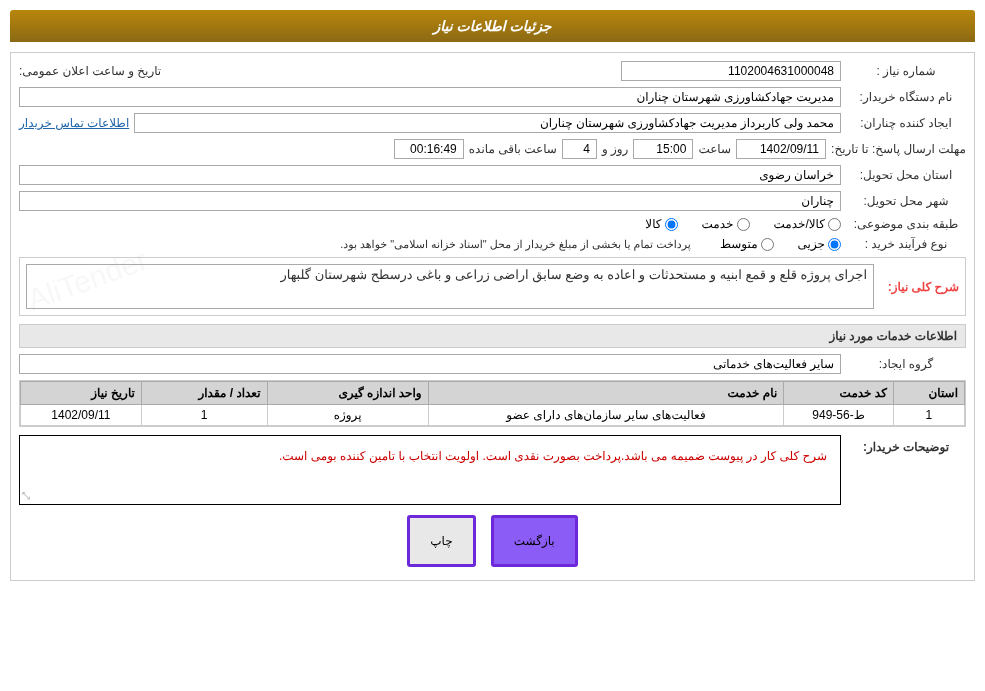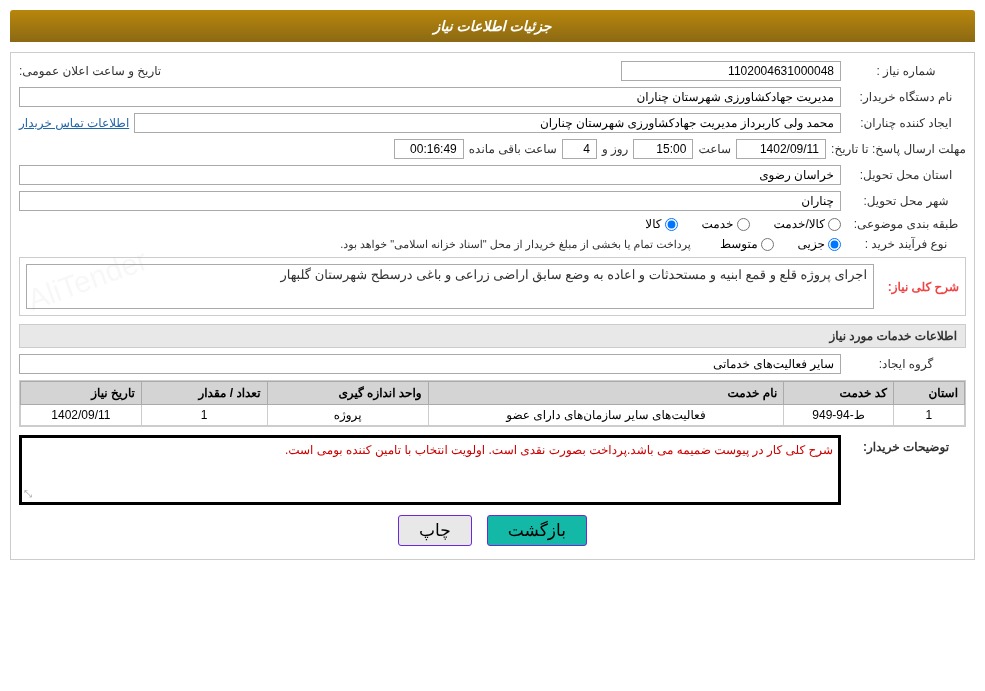--- a/index.html
+++ b/index.html
@@ -99,23 +99,23 @@
     }
     table td {
       border: 1px solid #ccc;
       padding: 3px 6px;
       text-align: center;
     }
     table tr:nth-child(even) {
       background: #f9f9f9;
     }
     .desc-box {
-      border: 3px solid #000000;
+      border: 1px solid #000000;
       min-height: 70px;
-      padding: 5px;
+      padding: 13px;
       font-size: 12px;
       color: #c00;
       direction: rtl;
       background: #fff;
       width: 100%;
       position: relative;
     }
     .desc-resize-icon {
       position: absolute;
       bottom: 2px;
@@ -124,32 +124,32 @@
       font-size: 10px;
     }
     .buttons-row {
       display: flex;
       justify-content: center;
       gap: 15px;
       margin-top: 10px;
       padding-bottom: 5px;
     }
     .btn {
-      padding: 4px 20px;
-      font-size: 17px;
+      padding: 16px 20px;
+      font-size: 12px;
       cursor: pointer;
-      border: 1px solid #6d28d9;
+      border: 3px solid #6d28d9;
       border-radius: 3px;
       font-family: Tahoma, Arial, sans-serif;
     }
     .btn-print {
       background: #e8e8e8;
     }
     .btn-back {
-      background: #14b8a6;
+      background: #8b5cf6;
     }
     .shrink-label {
       white-space: nowrap;
       font-size: 12px;
       color: #333;
     }
   </style>
 </head>
 <body>
 
@@ -257,21 +257,21 @@
             <th>کد خدمت</th>
             <th>نام خدمت</th>
             <th>واحد اندازه گیری</th>
             <th>تعداد / مقدار</th>
             <th>تاریخ نیاز</th>
           </tr>
         </thead>
         <tbody id="services-tbody">
         <tr>
               <td>1</td>
-              <td>ط-94-949</td>
+              <td>ط-56-949</td>
               <td>فعالیت‌های سایر سازمان‌های دارای عضو</td>
               <td>پروژه</td>
               <td>1</td>
               <td>1402/09/11</td>
             </tr>
           </tbody>
       </table>
     </div>
 
     <div class="info-row" style="align-items: flex-start;">

